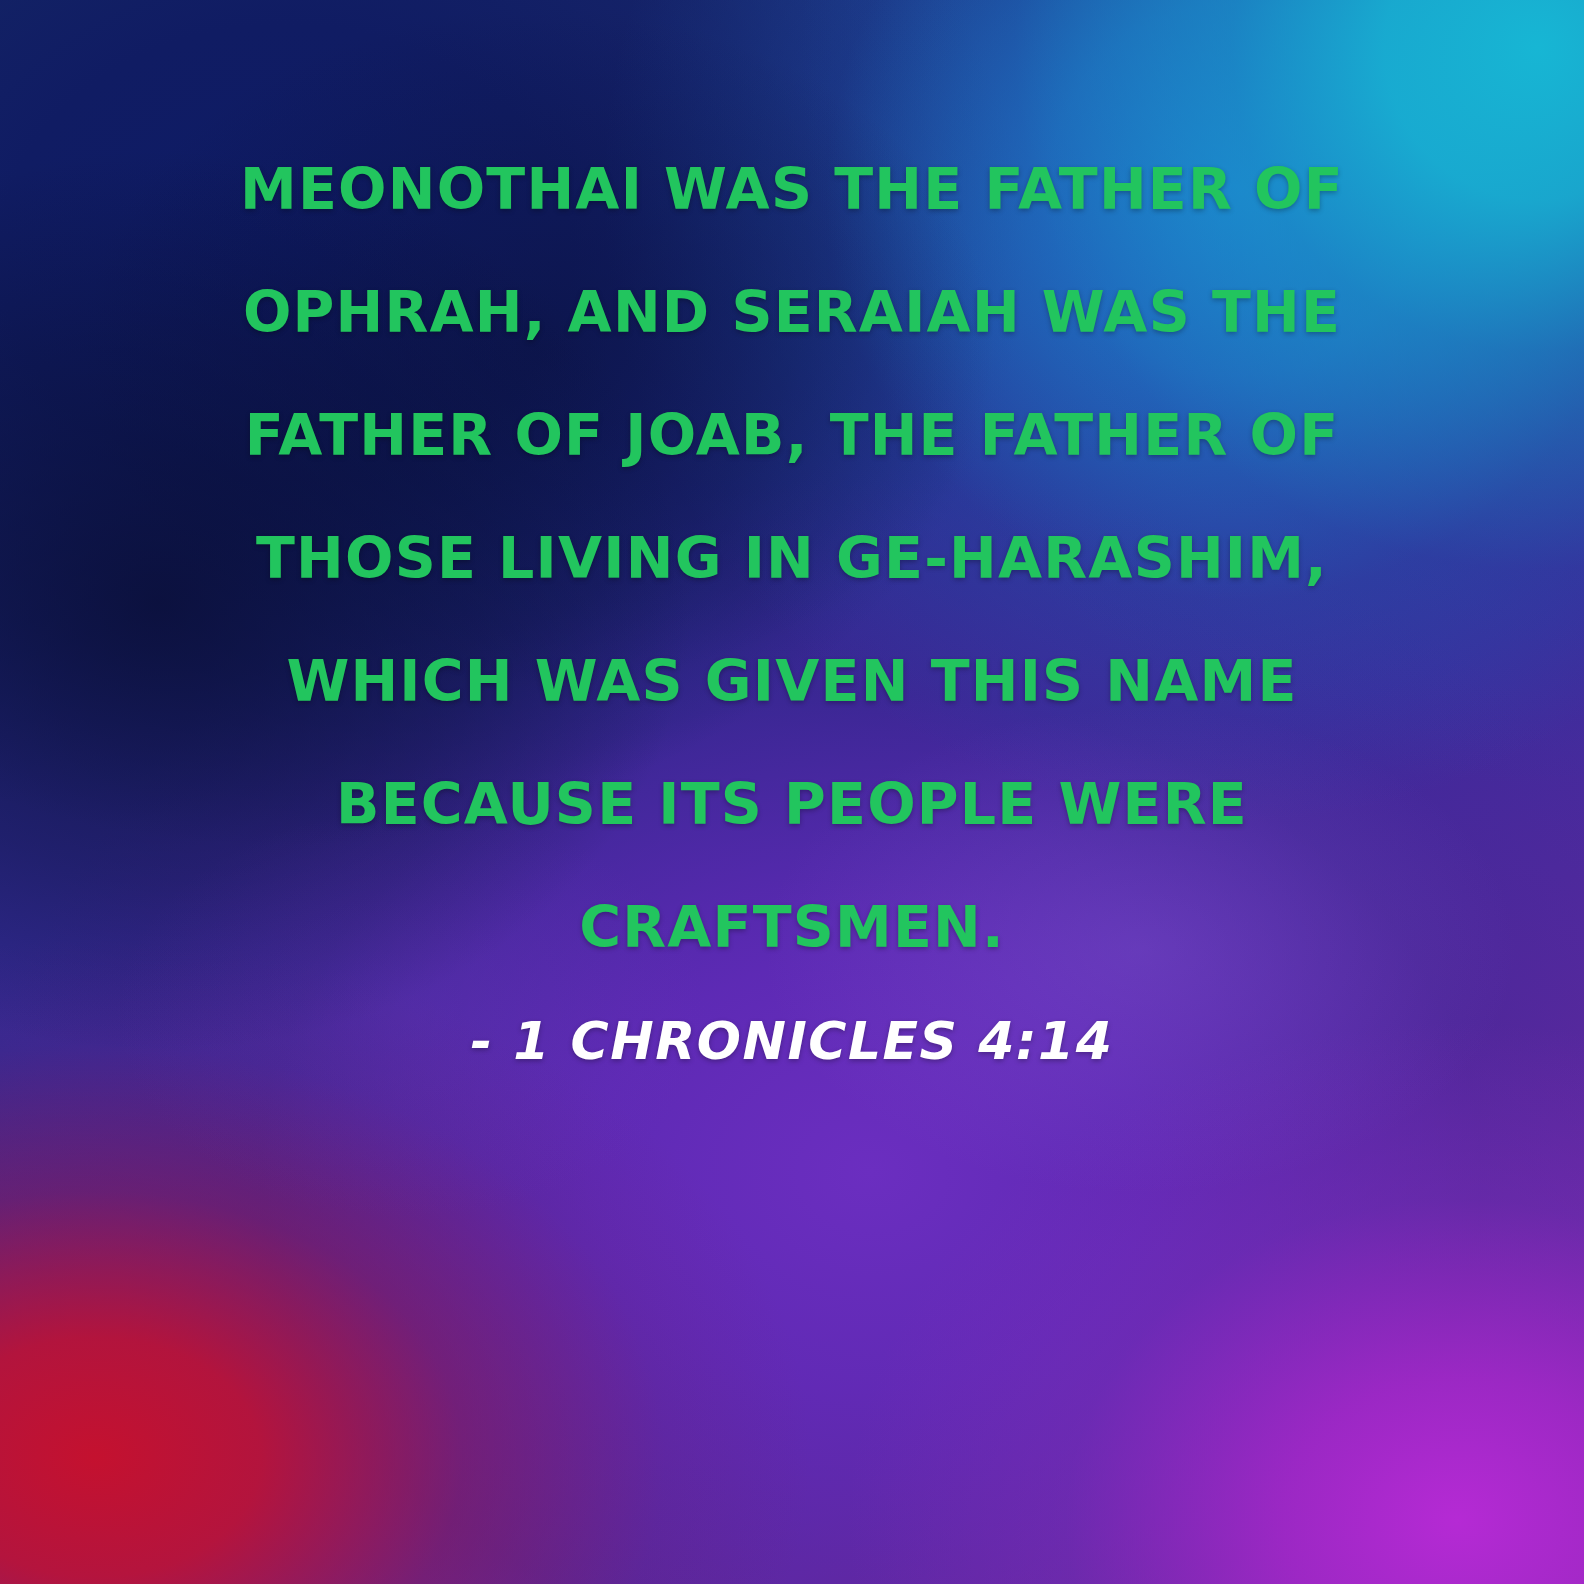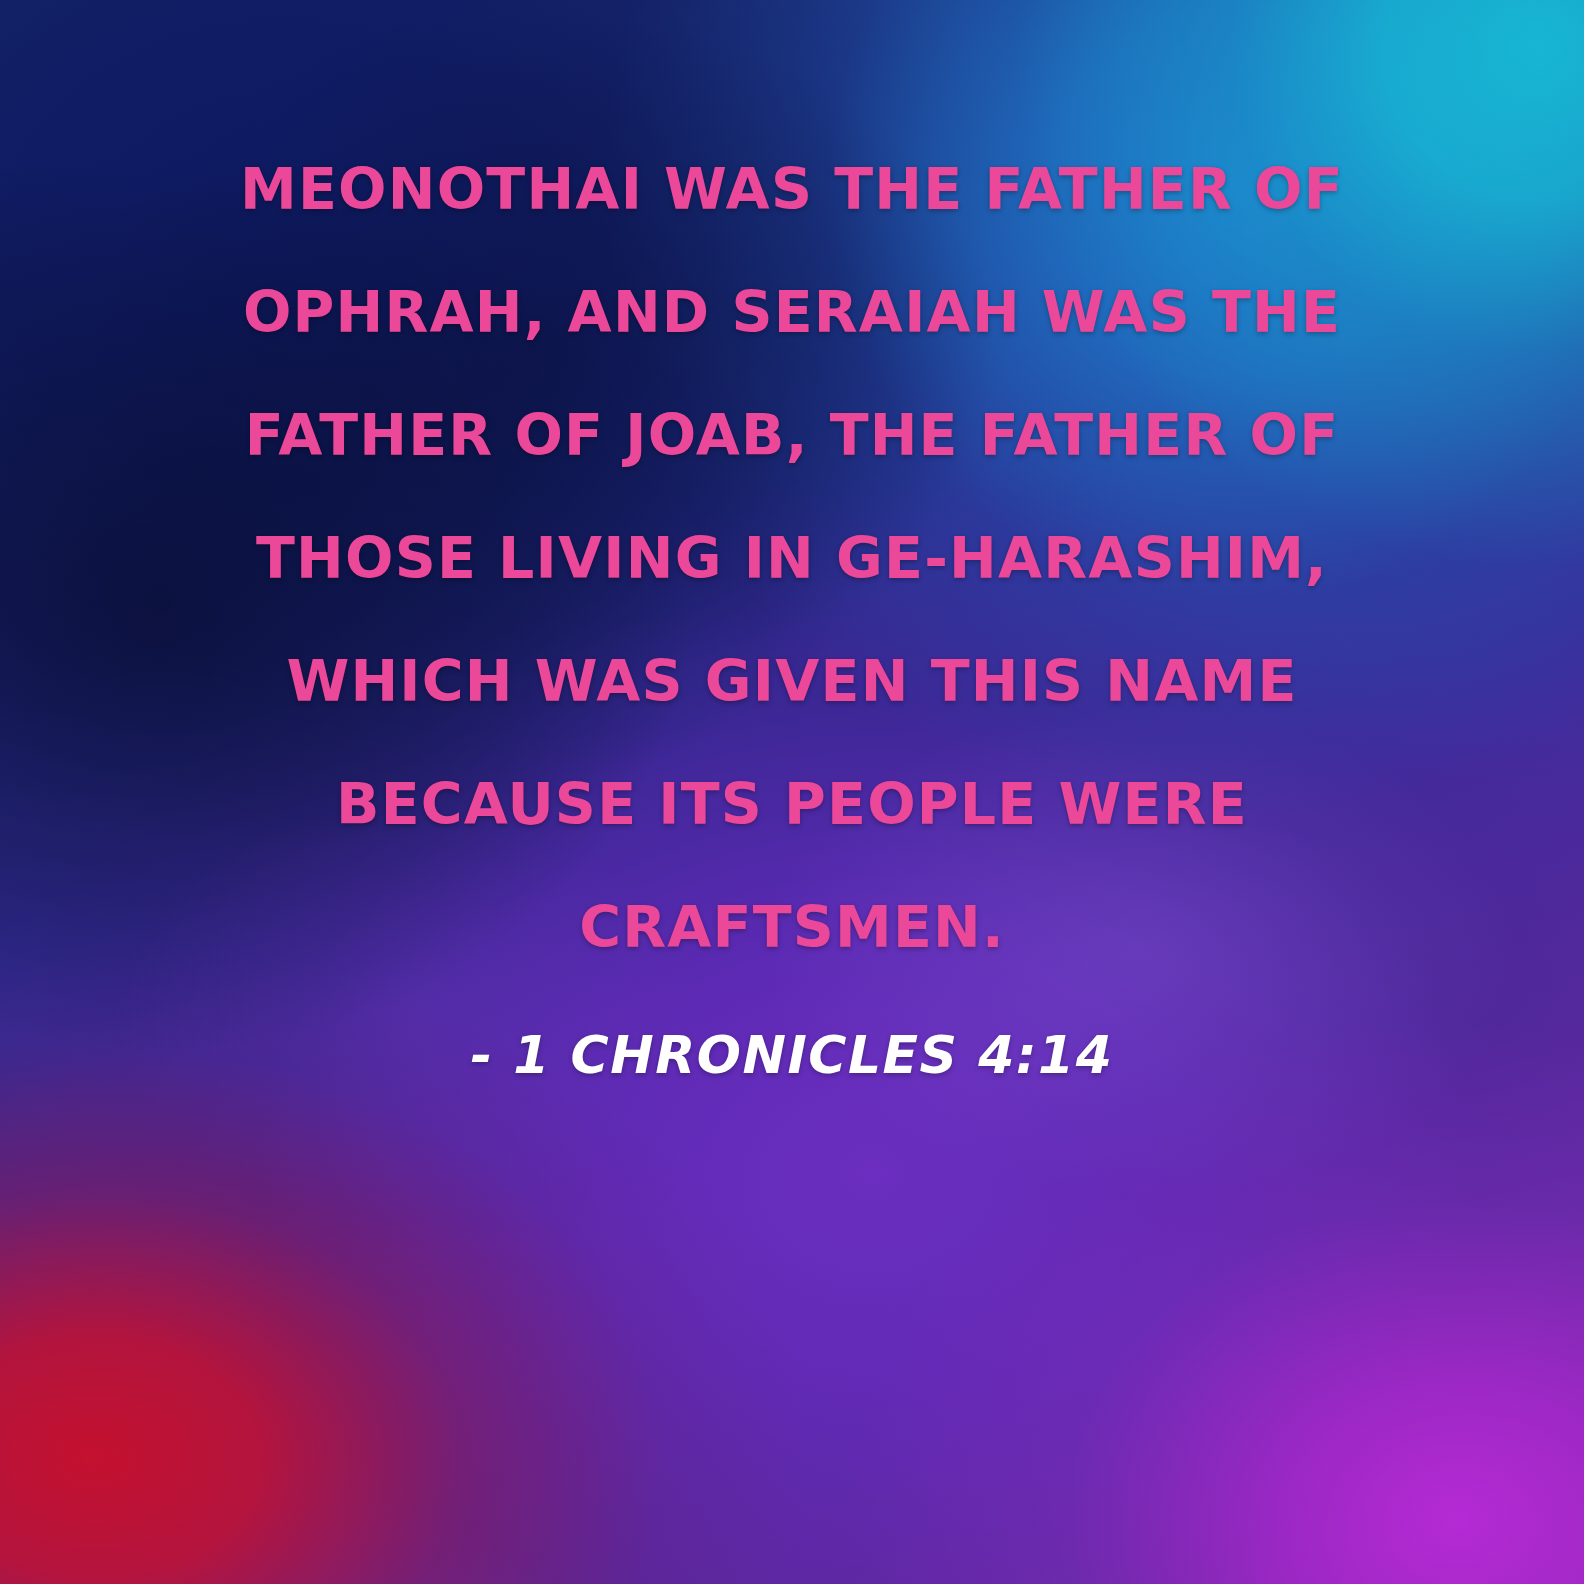--- a/index.html
+++ b/index.html
@@ -51,42 +51,42 @@
   .content {
     position: absolute;
     left: 0;
     top: 0;
     width: 1584px;
     padding: 128px 150px 0 150px;
     box-sizing: border-box;
   }
 
   .verse-text {
-    color: #ec4899;
+    color: #22c55e;
     text-transform: uppercase;
     font-family: "DejaVu Sans", sans-serif;
     font-weight: bold;
     font-size: 57px;
     line-height: 123px;
     letter-spacing: 1.2px;
     text-align: center;
     margin: 0;
     text-shadow: 0 2px 5px rgba(0,0,0,0.28);
   }
 
   .verse-ref {
     color: #ffffff;
     text-transform: uppercase;
     font-family: "DejaVu Sans", sans-serif;
     font-weight: bold;
     font-style: italic;
     font-size: 52px;
     letter-spacing: 1.5px;
     text-align: center;
-    margin: 36px 0 0 0;
+    margin: 22px 0 0 0;
     text-shadow: 0 2px 5px rgba(0,0,0,0.28);
   }
 </style>
 </head>
 <body>
 
 <div class="canvas">
   <div class="bg-layer bg-base"></div>
   <div class="bg-layer bg-dark-left"></div>
   <div class="bg-layer bg-sheen"></div>

